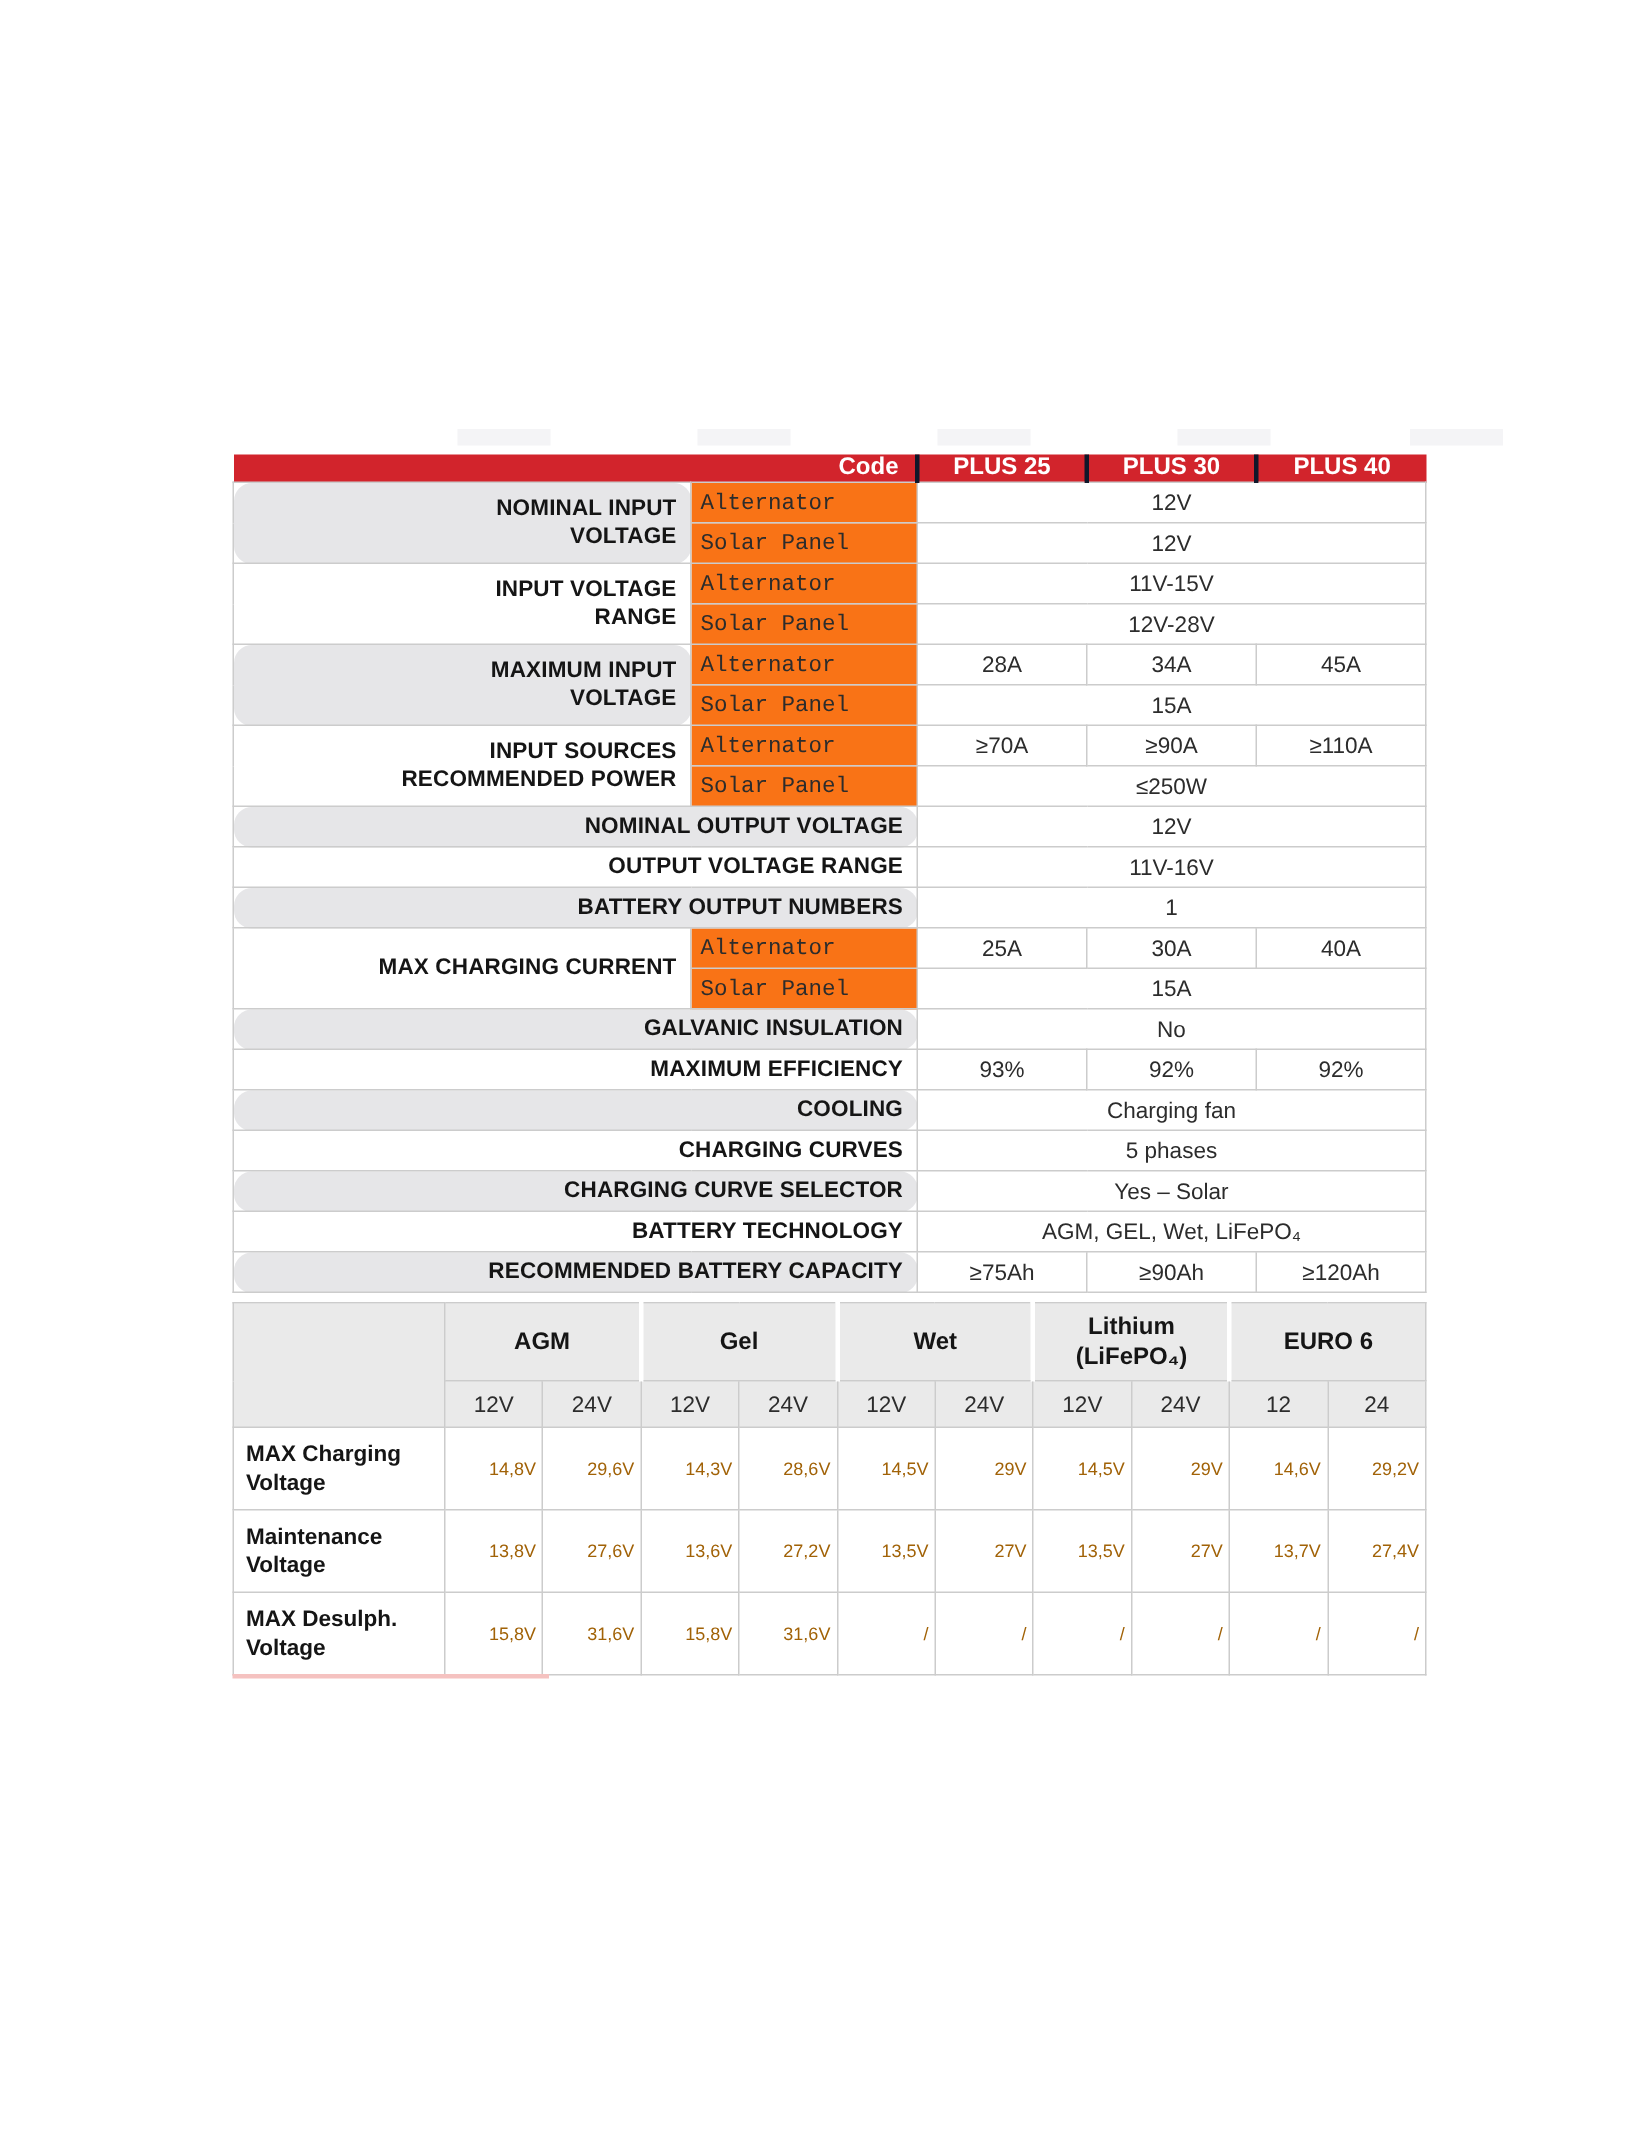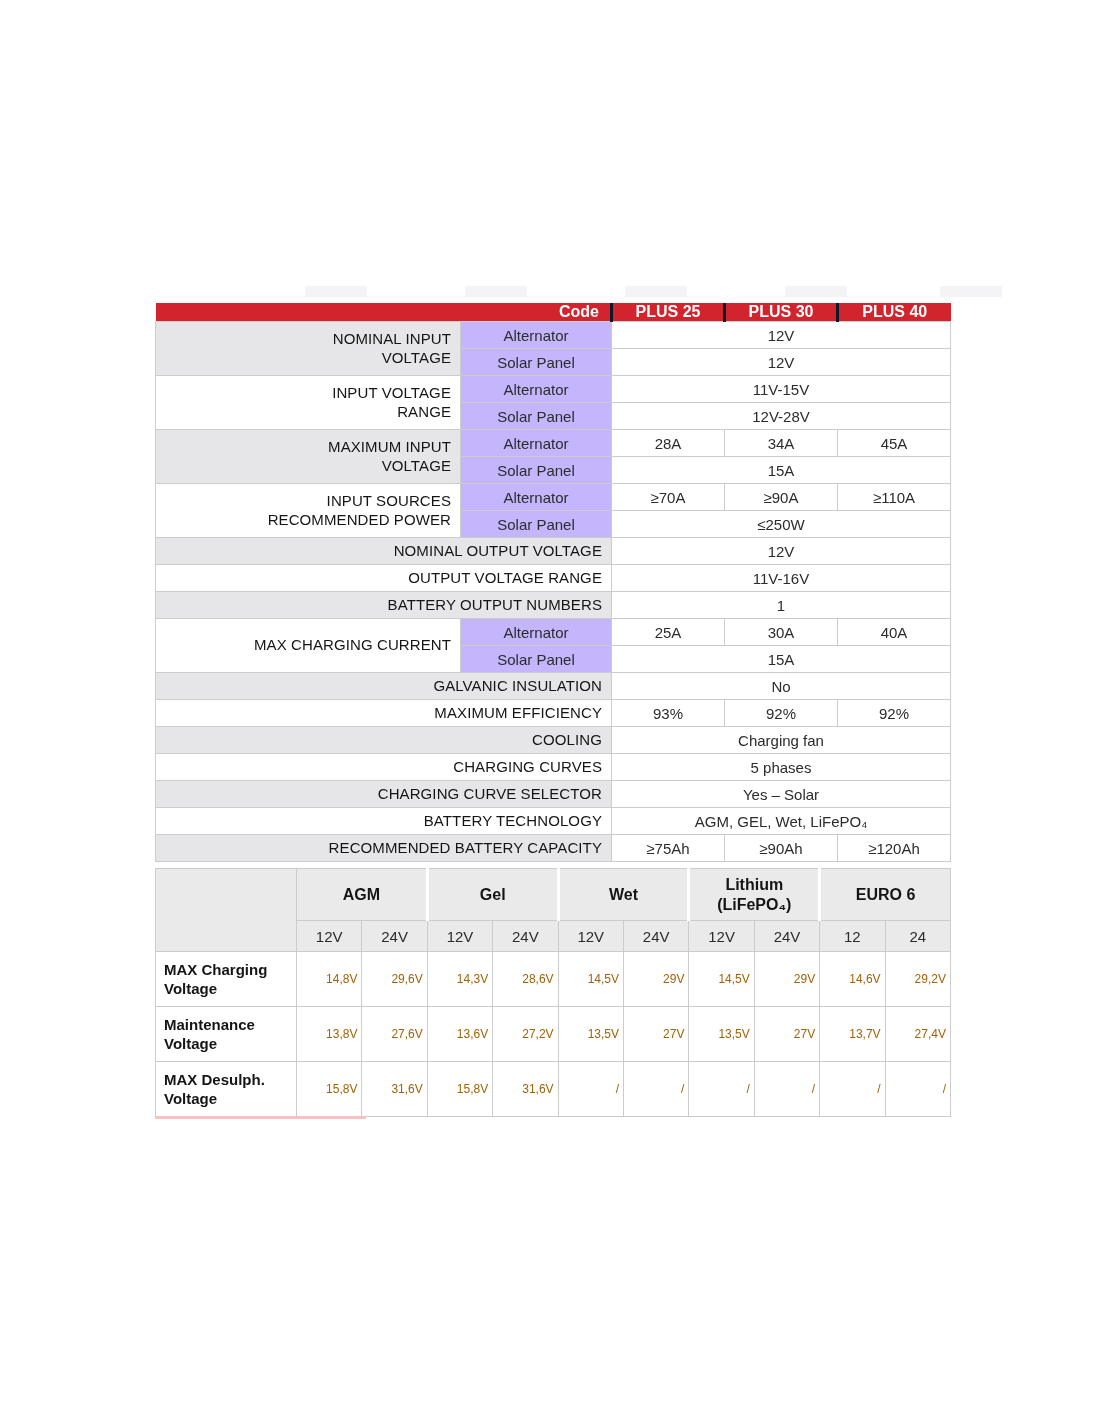--- a/index.html
+++ b/index.html
@@ -34,29 +34,30 @@
 
   .spec-table td {
     border: 1px solid #cccccc;
     height: 27px;
     padding: 0 6px;
     font-size: 15px;
     vertical-align: middle;
   }
   .spec-table .label-cell {
     text-align: right;
-    font-weight: normal;
+    font-weight: bold;
     color: #151515;
     padding-right: 9px;
     white-space: pre-line;
     line-height: 1.25;
     letter-spacing: 0.1px;
+    border-radius: 12px;
   }
   .spec-table .label-gray { background: #e6e6e8; }
-  .spec-table .sub-cell { text-align: center; color: #2c2c2c; background: #c4b5fd; }
+  .spec-table .sub-cell { text-align: left; color: #2c2c2c; background: #f97316; font-family: Liberation Mono, monospace; }
   .spec-table .value-cell { text-align: center; color: #2c2c2c; background: #ffffff; }
 
   
   .battery-table { margin-top: 6px; }
   .battery-table th, .battery-table td { border: 1px solid #cccccc; padding: 0 4px; vertical-align: middle; }
   .battery-table thead th { background: #eaeaea; }
   .battery-table .corner-cell { background: #eaeaea; }
   .battery-table .group-cell {
     font-weight: bold; font-size: 16px; color: #151515;
     text-align: center; height: 52px; line-height: 1.2;

